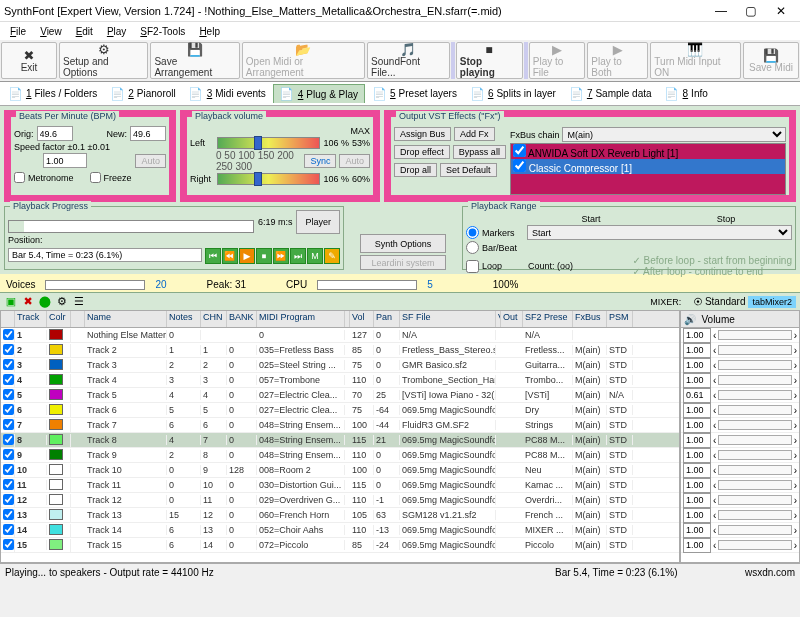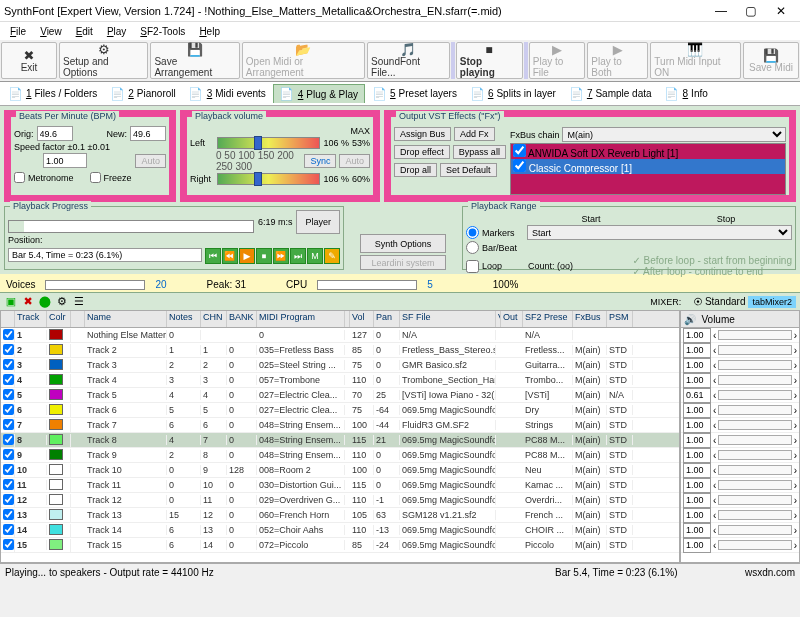--- a/index.html
+++ b/index.html
@@ -606,21 +606,21 @@
 <div class="td" style="width:34px">6</div>
 <div class="td" style="width:26px">13</div>
 <div class="td" style="width:30px">0</div>
 <div class="td" style="width:88px">052=Choir Aahs</div>
 <div class="td" style="width:4px"></div>
 <div class="td" style="width:24px">110</div>
 <div class="td" style="width:26px">-13</div>
 <div class="td" style="width:96px">069.5mg MagicSoundfontV...</div>
 <div class="td" style="width:4px"></div>
 <div class="td" style="width:22px"></div>
-<div class="td" style="width:50px">CHOIR ...</div>
+<div class="td" style="width:50px">MIXER ...</div>
 <div class="td" style="width:34px">M(ain)</div>
 <div class="td" style="width:26px">STD</div>
 </div>
         <div class="trow ">
 <div class="td" style="width:14px"><input type="checkbox" checked="" class="chk" style=""></div>
 <div class="td" style="width:32px;font-weight:bold">15</div>
 <div class="td" style="width:24px"><span class="colbox" style="background:#80f080;border:1px solid #666"></span></div>
 <div class="td" style="width:14px"></div>
 <div class="td" style="width:82px">Track 15</div>
 <div class="td" style="width:34px">6</div>

